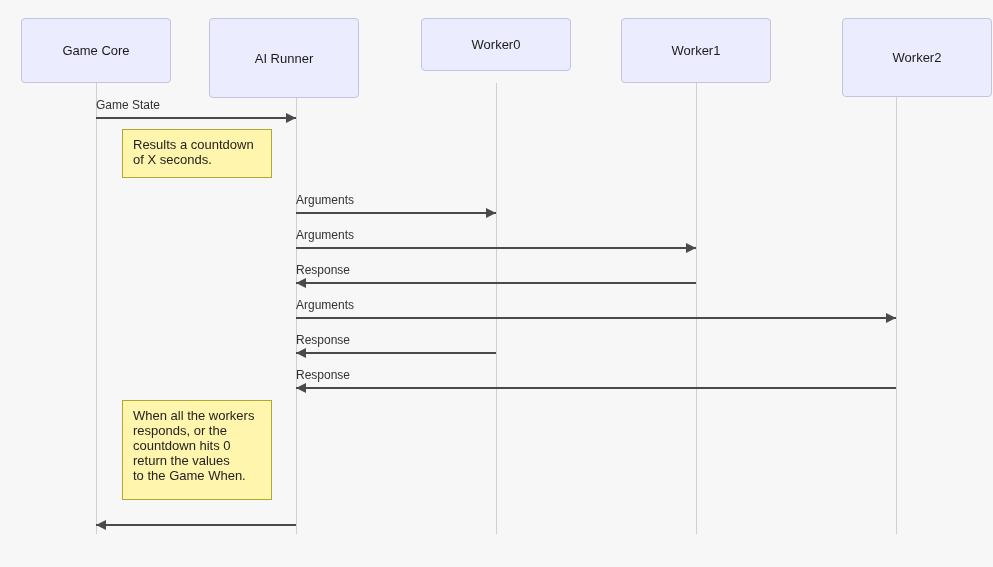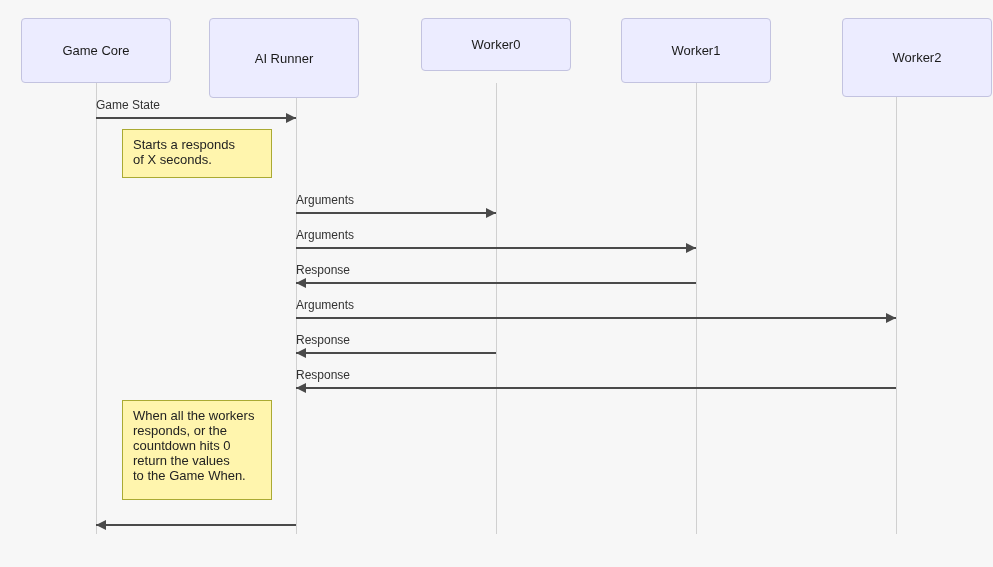--- a/index.html
+++ b/index.html
@@ -108,21 +108,21 @@
     <div class="message-label" style="left: 296px; width: 600px; top: 297px;">Arguments</div>
     <div class="message-line" style="left: 296px; top: 352px; width: 200px;"></div>
     <div class="arrow-head left" style="left: 296px; top: 348px;"></div>
     <div class="message-label" style="left: 296px; width: 200px; top: 332px;">Response</div>
     <div class="message-line" style="left: 296px; top: 387px; width: 600px;"></div>
     <div class="arrow-head left" style="left: 296px; top: 383px;"></div>
     <div class="message-label" style="left: 296px; width: 600px; top: 367px;">Response</div>
     <div class="message-line" style="left: 96px; top: 524px; width: 200px;"></div>
     <div class="arrow-head left" style="left: 96px; top: 520px;"></div>
     <div class="note-box" style="left: 122px; top: 129px; width: 150px; height: 49px;">
-      <div class="note-line">Starts a responds</div>
+      <div class="note-line">Results a countdown</div>
       <div class="note-line">of X seconds.</div>
     </div>
     <div class="note-box" style="left: 122px; top: 400px; width: 150px; height: 100px;">
       <div class="note-line">When all the workers</div>
       <div class="note-line">responds, or the</div>
       <div class="note-line">countdown hits 0</div>
       <div class="note-line">return the values</div>
       <div class="note-line">to the Game When.</div>
     </div>
   </div>

